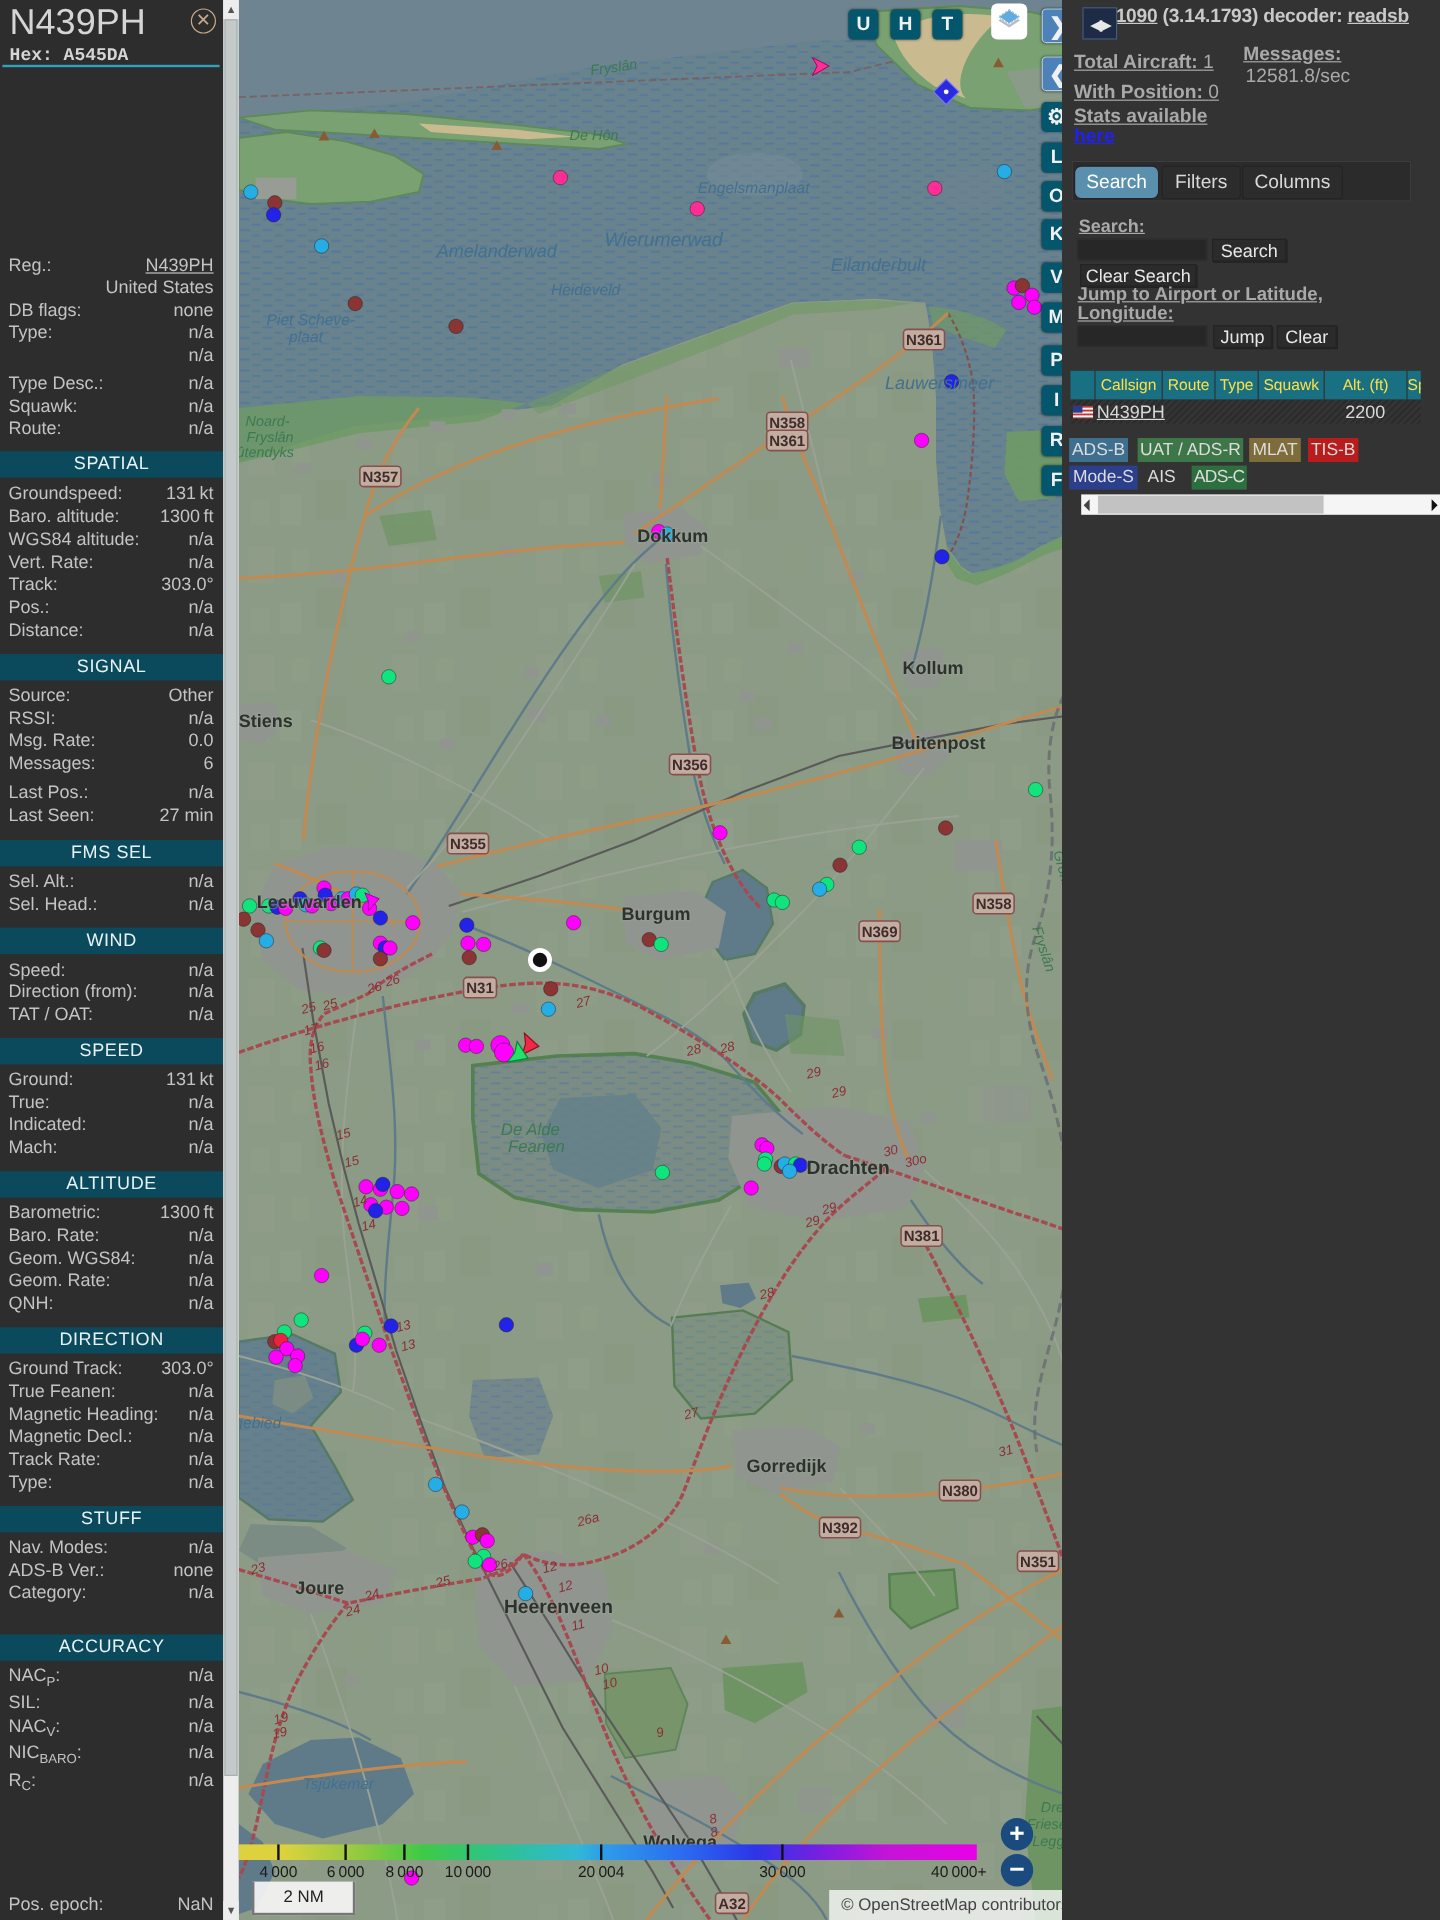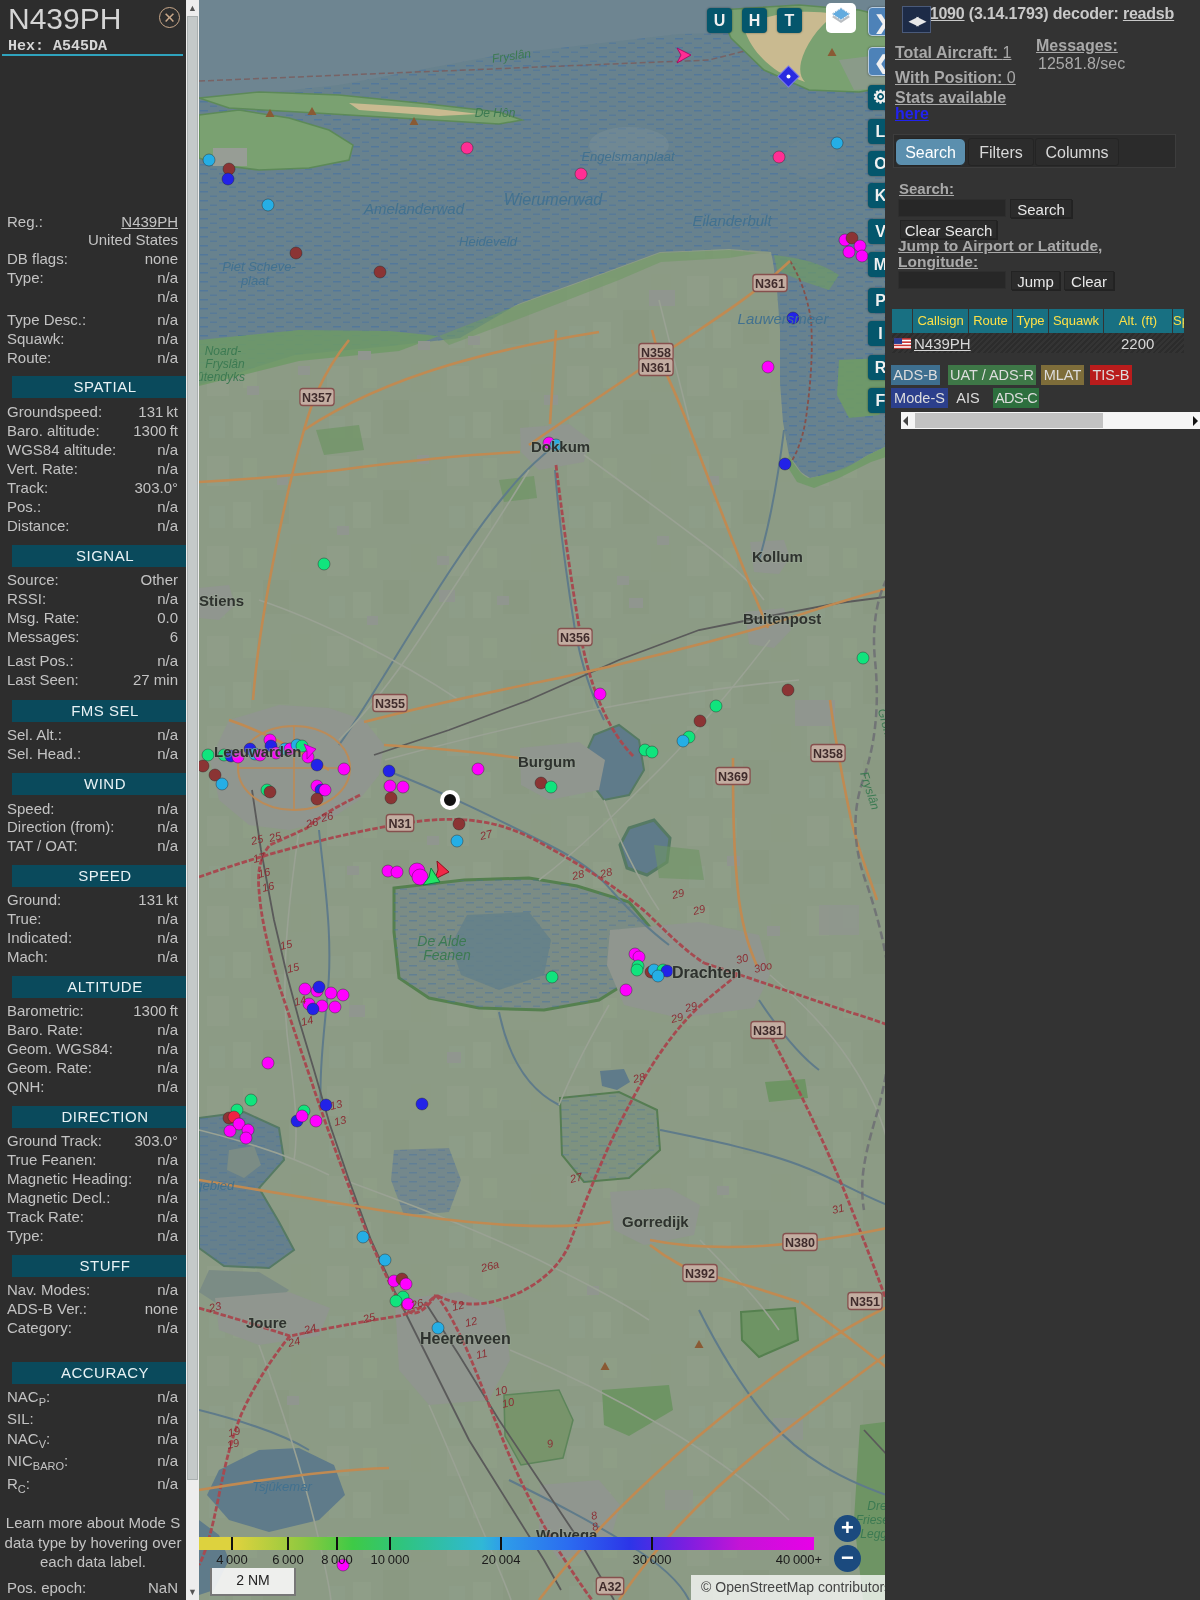--- a/index.html
+++ b/index.html
@@ -5,21 +5,21 @@
 * { margin:0; padding:0; box-sizing:border-box; }
 html,body { width:1200px; height:1600px; overflow:hidden; background:#333;
   font-family:"Liberation Sans", sans-serif; }
 #sidebar { position:absolute; left:0; top:0; width:186px; height:1600px;
   background:#2d2d2d; z-index:5; }
 #sidebar .lab { position:absolute; left:7px; font-size:15px; color:#c3c3c3; white-space:nowrap; }
 #sidebar .val { position:absolute; right:8px; font-size:15px; color:#c3c3c3; white-space:nowrap; text-align:right; }
 #sidebar .val.link { text-decoration:underline; }
 #sidebar sub { font-size:11px; }
 #sidebar .sech { position:absolute; left:0; width:186px; height:22px; background:#0a4a5c;
-  color:#e8f2f5; font-size:15px; text-align:center; line-height:22px; letter-spacing:0.5px;margin-left:12px; }
+  color:#e8f2f5; font-size:15px; text-align:center; line-height:22px; letter-spacing:0.5px; }
 #sbtitle { position:absolute; left:8px; top:2px; font-size:30px; color:#d5d5d5; }
 #sbhex { position:absolute; left:8px; top:38px; font-size:15px; font-weight:bold; color:#d5d5d5;
   font-family:"Liberation Mono", monospace; letter-spacing:0px; }
 #sbclose { position:absolute; left:159px; top:7px; width:21px; height:21px; border:1.5px solid #c9a88a;
   border-radius:50%; color:#c9a88a; text-align:center; line-height:19px; font-size:15px; }
 #sbline { position:absolute; left:2px; top:54px; width:181px; height:2px; background:#2fa3bd; }
 #learn { position:absolute; left:0; top:1513px; width:186px; text-align:center;
   font-size:15px; color:#c3c3c3; line-height:19.5px; }
 #sscroll { position:absolute; left:186px; top:0; width:13px; height:1600px; background:#ededed; z-index:6; }
 #sscroll .thumb { position:absolute; left:1px; top:16px; width:11px; height:1464px; background:#c4c9c9; border:1px solid #aab0b0; }
@@ -73,21 +73,20 @@
 .bdg  { fill:#402c2c; font-size:12.5px; font-weight:bold; }
 .tnum { fill:#8b2f35; font-size:11px; font-style:italic; }
 </style>
 </head>
 <body>
 <div id="sidebar">
 <div id="sbtitle">N439PH</div>
 <div id="sbhex">Hex:&nbsp;A545DA</div>
 <div id="sbclose">✕</div>
 <div id="sbline"></div>
-<div id="learn">Learn more about Mode S<br>data type by hovering over<br>each data label.</div>
 
 <div class="lab" style="top:213px">Reg.:</div>
 <div class="val link" style="top:213px">N439PH</div>
 <div class="val" style="top:231px">United States</div>
 <div class="lab" style="top:250px">DB flags:</div>
 <div class="val" style="top:250px">none</div>
 <div class="lab" style="top:269px">Type:</div>
 <div class="val" style="top:269px">n/a</div>
 <div class="val" style="top:288px">n/a</div>
 <div class="lab" style="top:311px">Type Desc.:</div>

